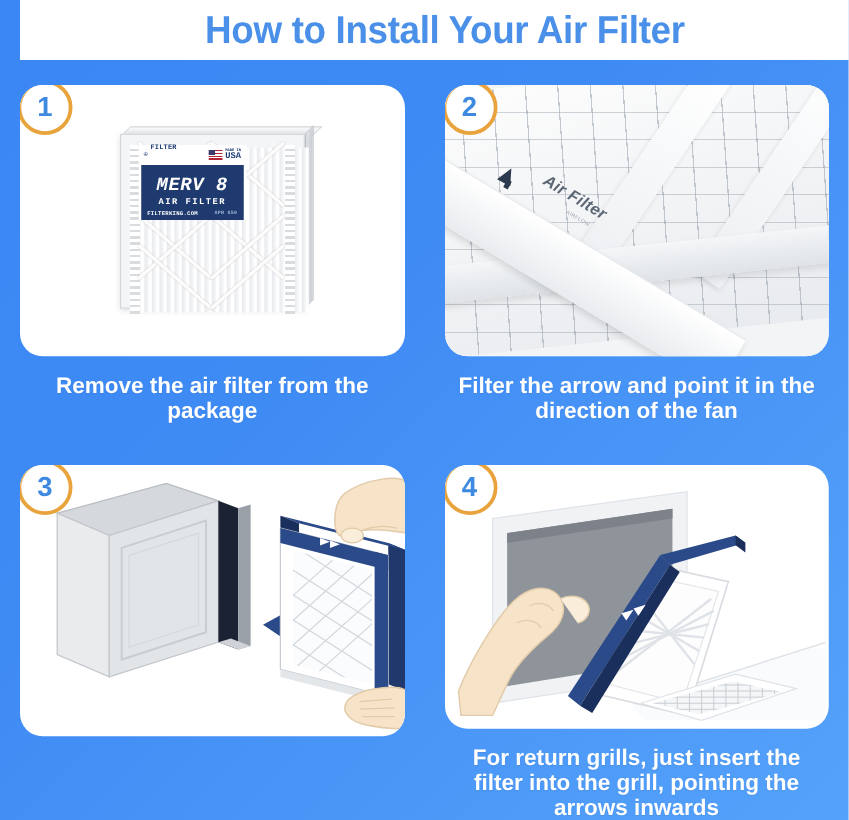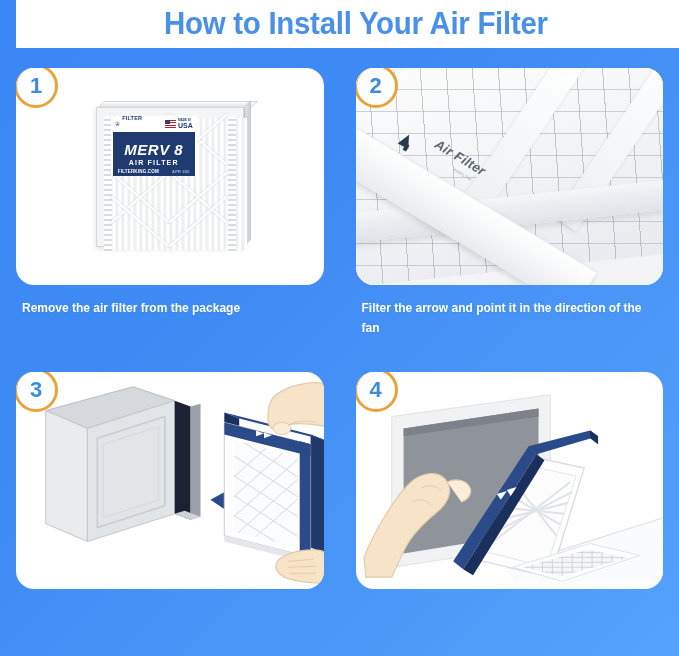--- a/index.html
+++ b/index.html
@@ -84,39 +84,40 @@
     font-size: 22px;
     font-weight: bold;
     color: #3d8ae0;
     z-index: 6;
     font-family: "Liberation Sans", sans-serif;
   }
 
   .caption {
     margin-top: 13px;
     width: 100%;
-    text-align: left;
+    text-align: center;
     color: #ffffff;
     font-weight: bold;
-    font-size: 12px;
+    font-size: 18px;
     line-height: 20px;
     padding: 0 6px;
     text-shadow: 0 1px 1px rgba(0,0,0,0.07);
   }
 
   
   .scene { position: absolute; inset: 0; }
 
   #filter-photo {
     position: absolute;
     left: 50%;
     top: 50%;
     transform: translate(-50%,-50%);
     width: 160px;
     height: 152px;
+    font-family: Liberation Mono, monospace;
   }
   .f-body {
     position: absolute; left: 6px; top: 6px;
     width: 148px; height: 140px;
     background: #f4f5f6;
     border: 1px solid #d6d9dc;
     box-shadow: 0 2px 5px rgba(0,0,0,0.13);
   }
   .f-top {
     position: absolute; left: 6px; top: 0px;
@@ -497,16 +498,17 @@
               <path d="M8,186 C18,160 42,120 58,108 C72,98 86,100 92,110
                        C98,120 92,132 82,140 C70,150 56,164 50,176
                        C44,188 40,198 36,206 L10,206 Z" fill="#f7e3c8" stroke="#e2cba8" stroke-width="1.2"></path>
               <path d="M92,110 C100,106 110,108 114,114 C118,120 114,128 106,130" fill="#faeeda" stroke="#e2cba8" stroke-width="1.2"></path>
               <path d="M66,116 C74,112 82,114 86,120" fill="none" stroke="#e2cba8" stroke-width="1"></path>
               <path d="M56,130 C64,126 72,128 76,134" fill="none" stroke="#e2cba8" stroke-width="1"></path>
             </g>
           </svg>
         </div>
       </div>
+      <div class="caption">For return grills, just insert the filter into the grill, pointing the arrows inwards</div>
     </div>
 
   </div>
 </div>
 
 </body></html>

